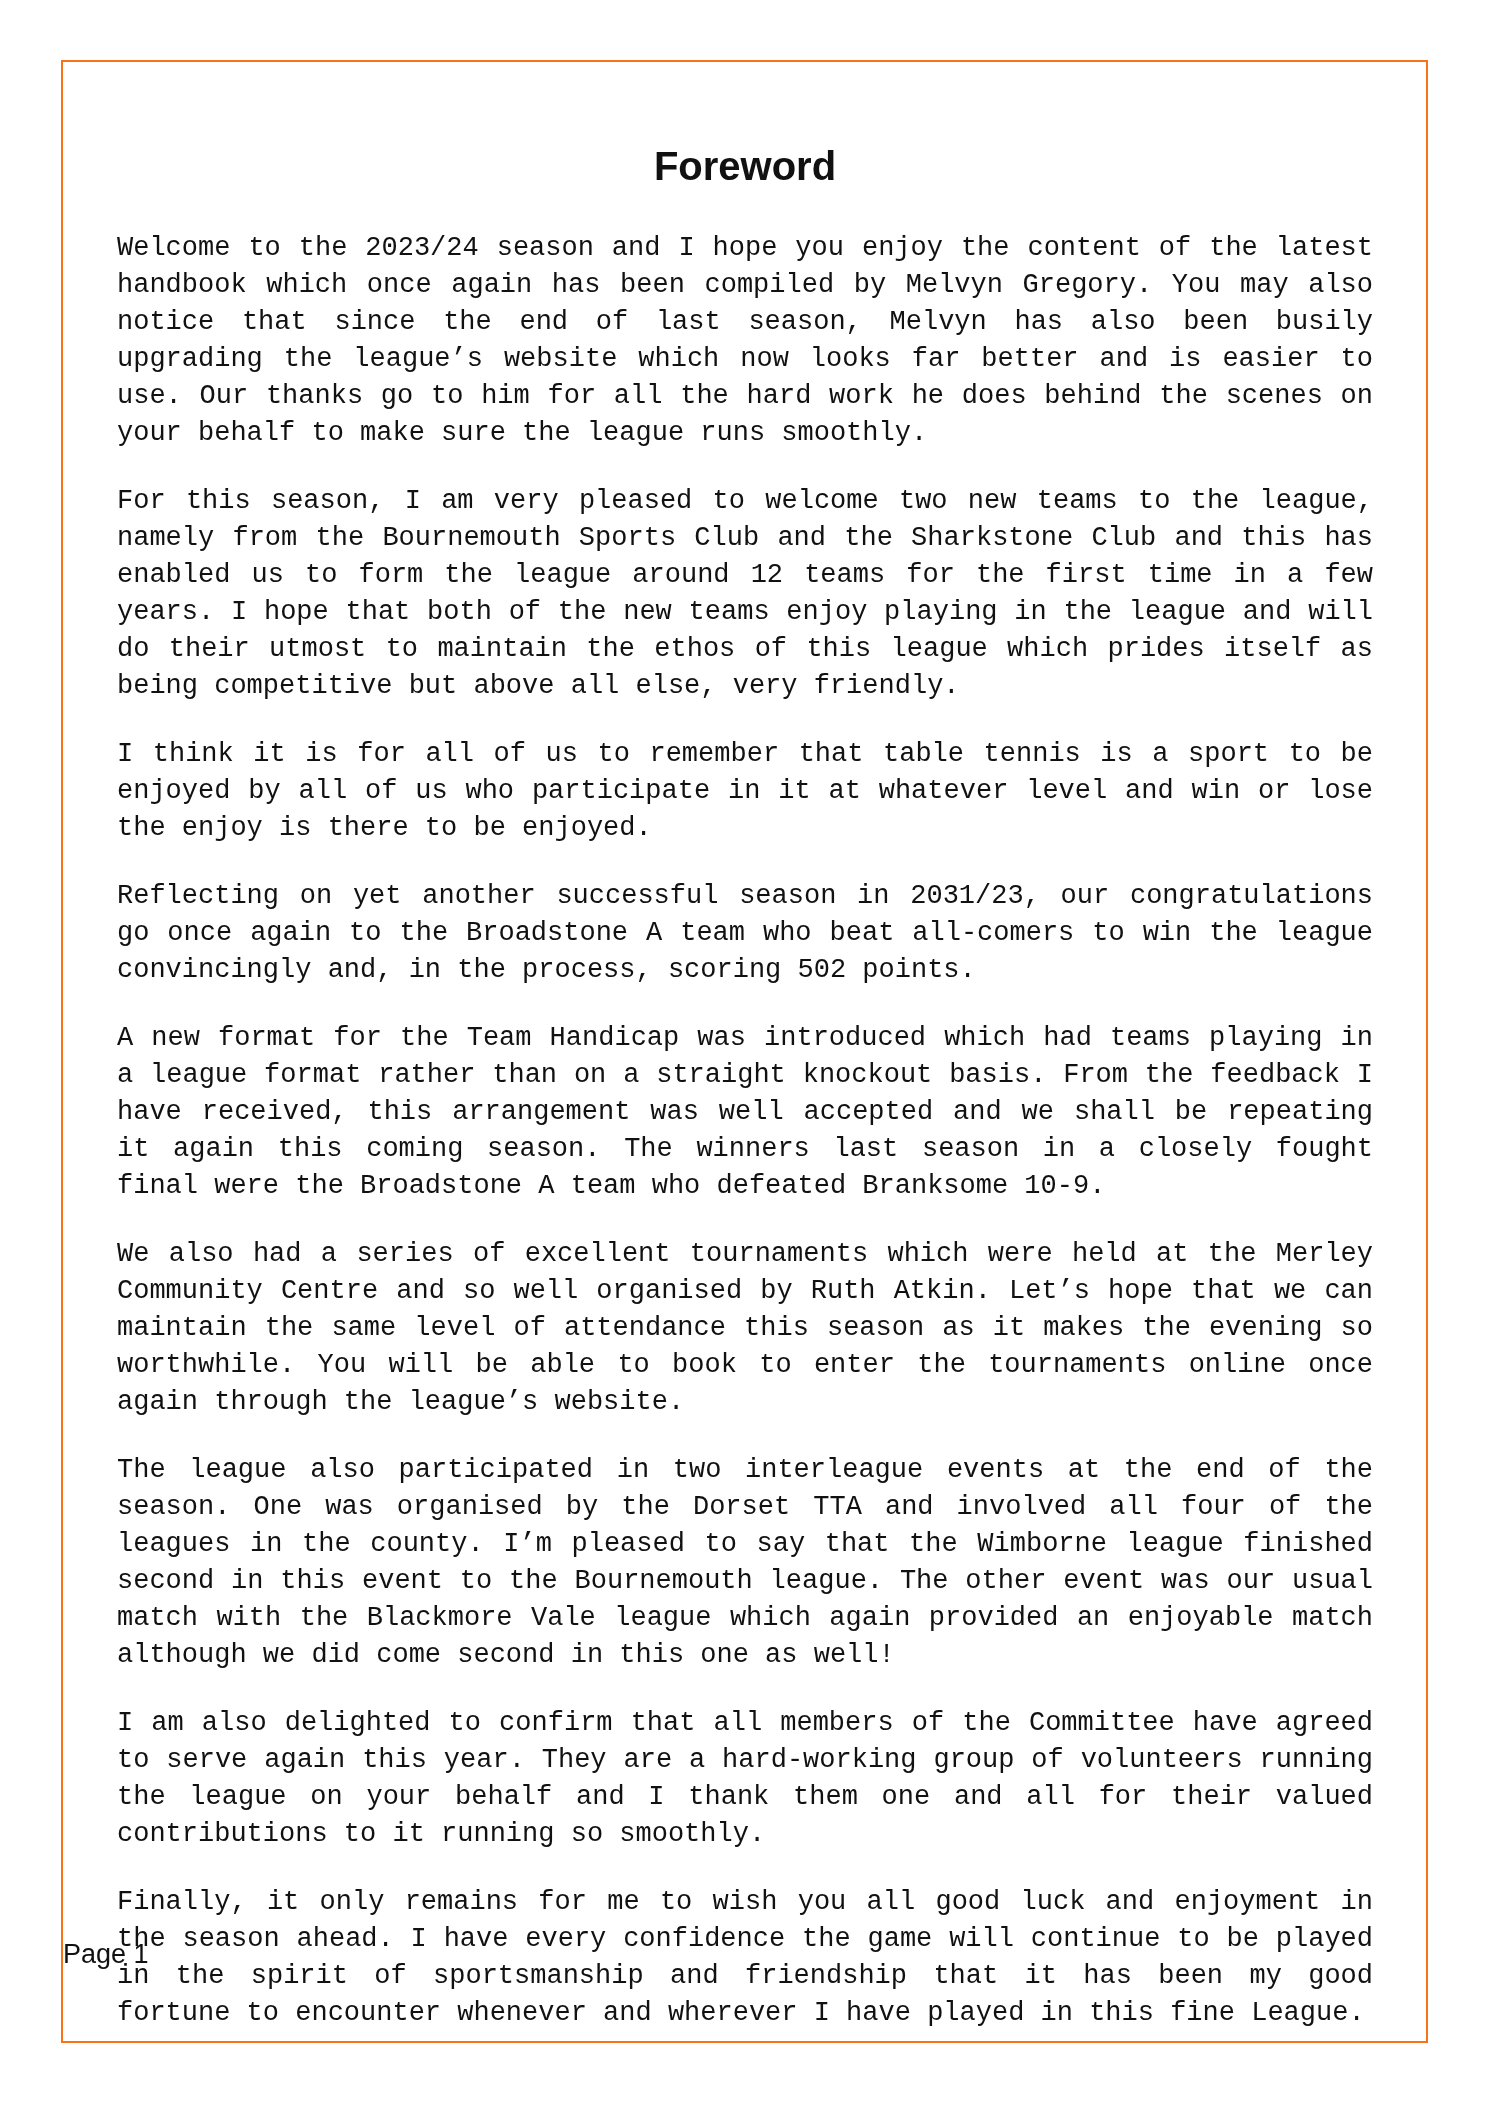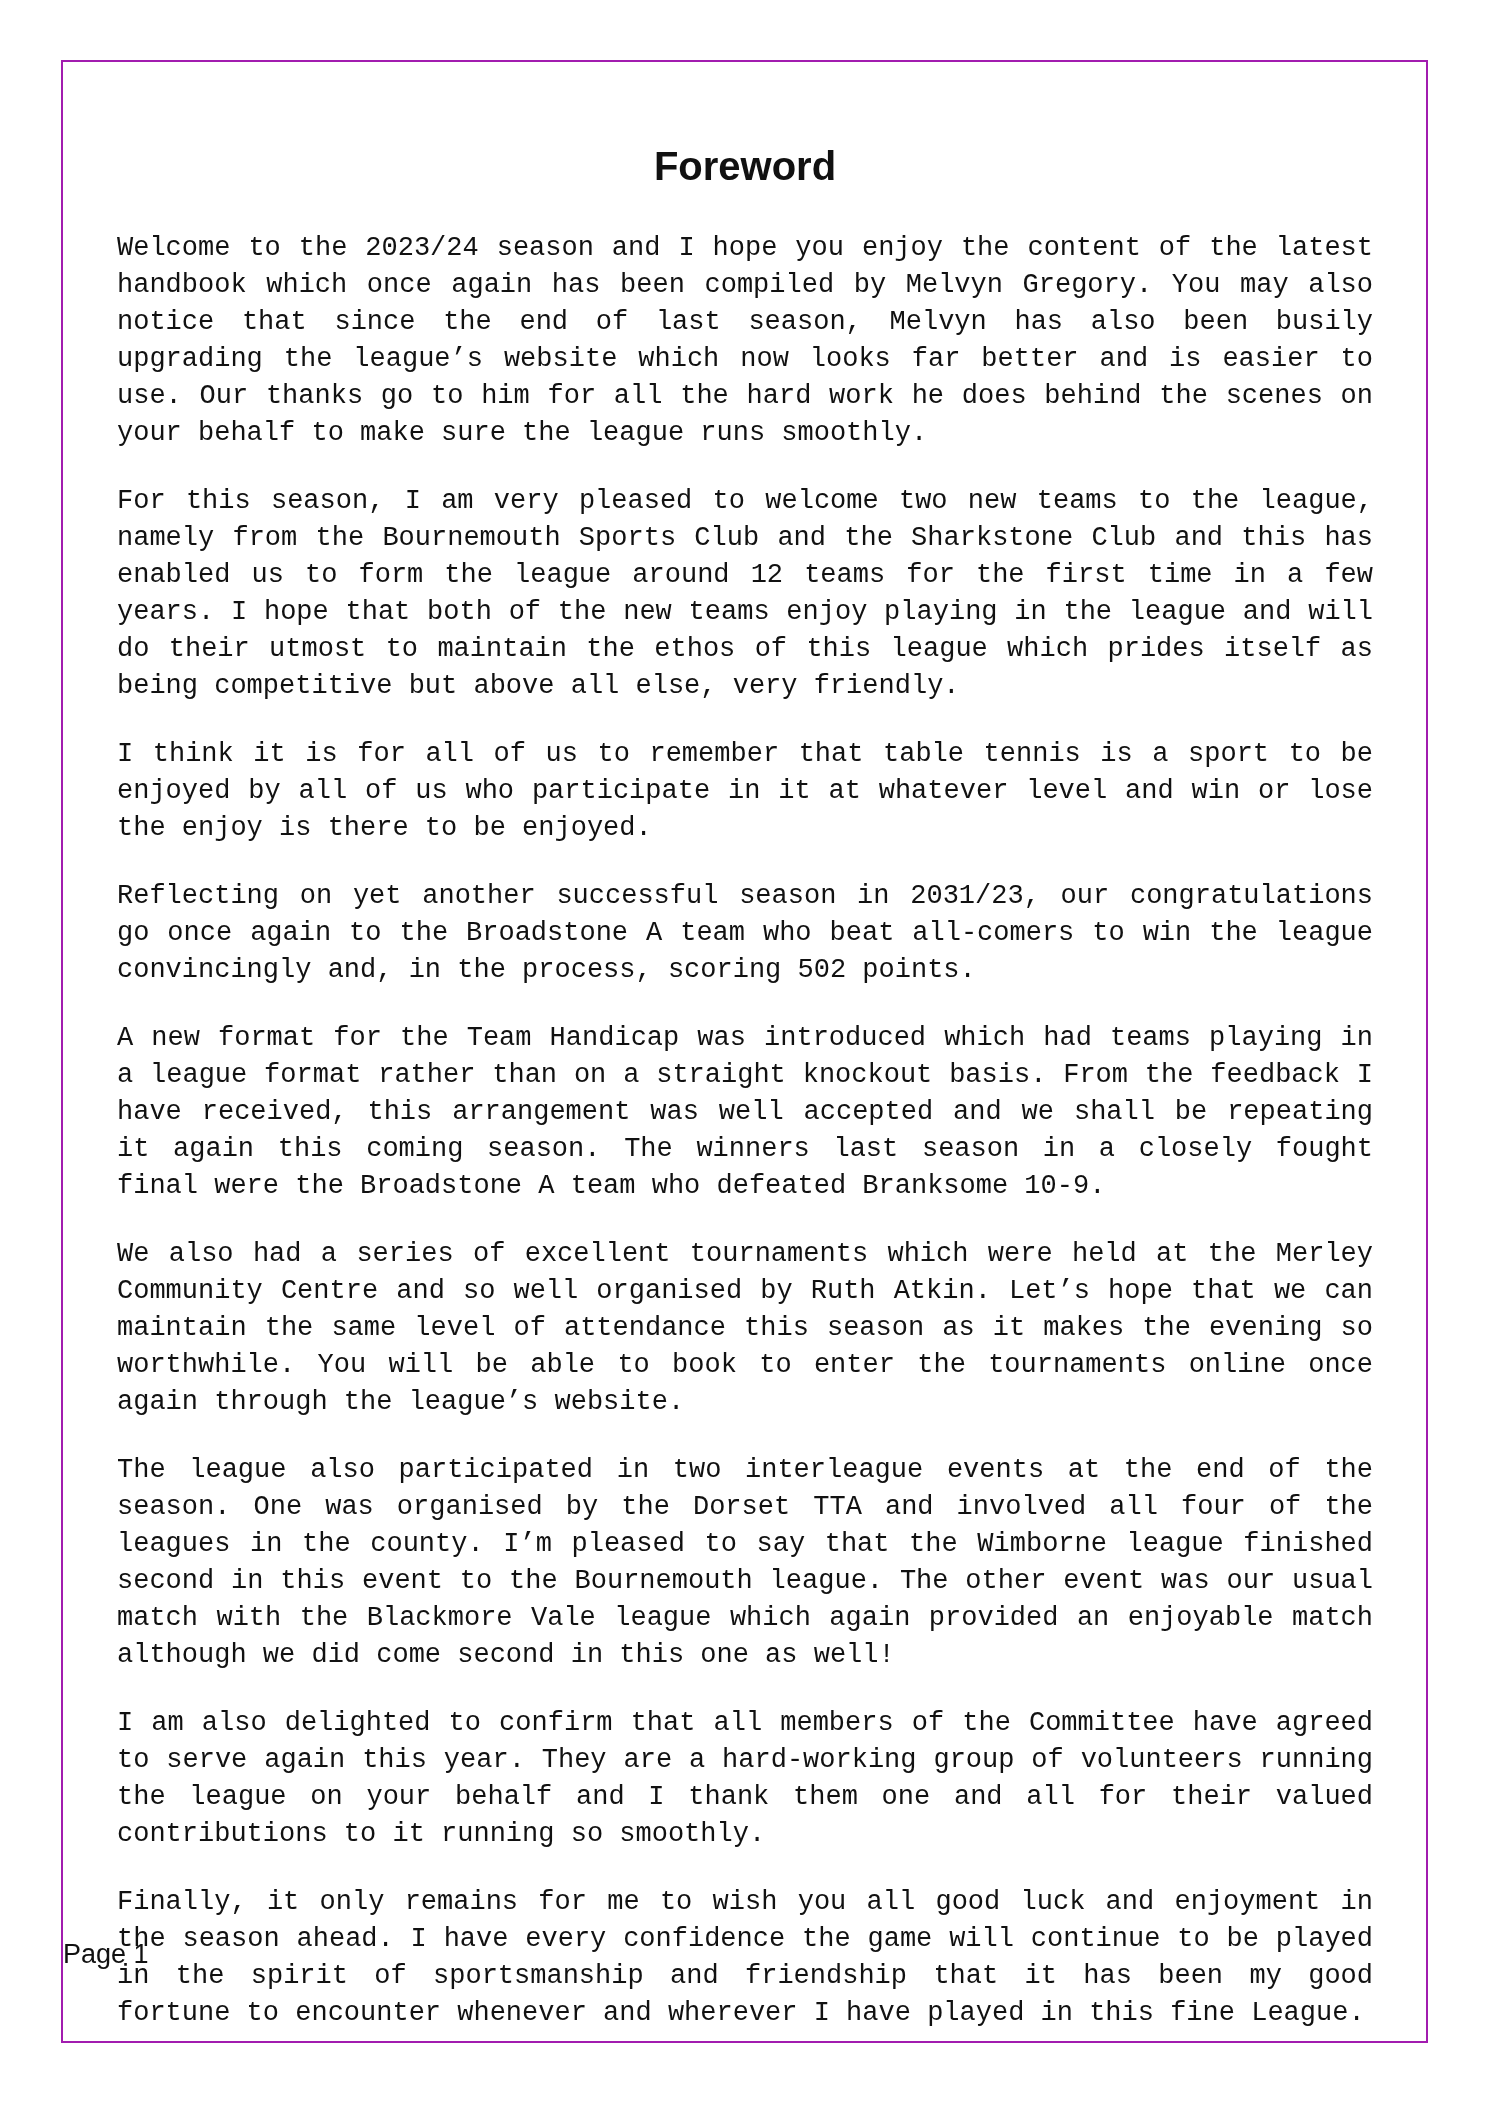--- a/index.html
+++ b/index.html
@@ -17,21 +17,21 @@
     background: #ffffff;
     overflow: hidden;
   }
   .sheet {
     position: absolute;
     left: 61px;
     top: 60px;
     width: 1367px;
     height: 1983px;
     box-sizing: border-box;
-    border: 2px solid #a21caf;
+    border: 2px solid #f97316;
     background: #ffffff;
     padding: 80px 53px 0 54px;
   }
   .doc-title {
     margin: 0 0 40px 0;
     text-align: center;
     font-size: 40px;
     line-height: 48px;
     font-weight: 700;
     color: #111111;

